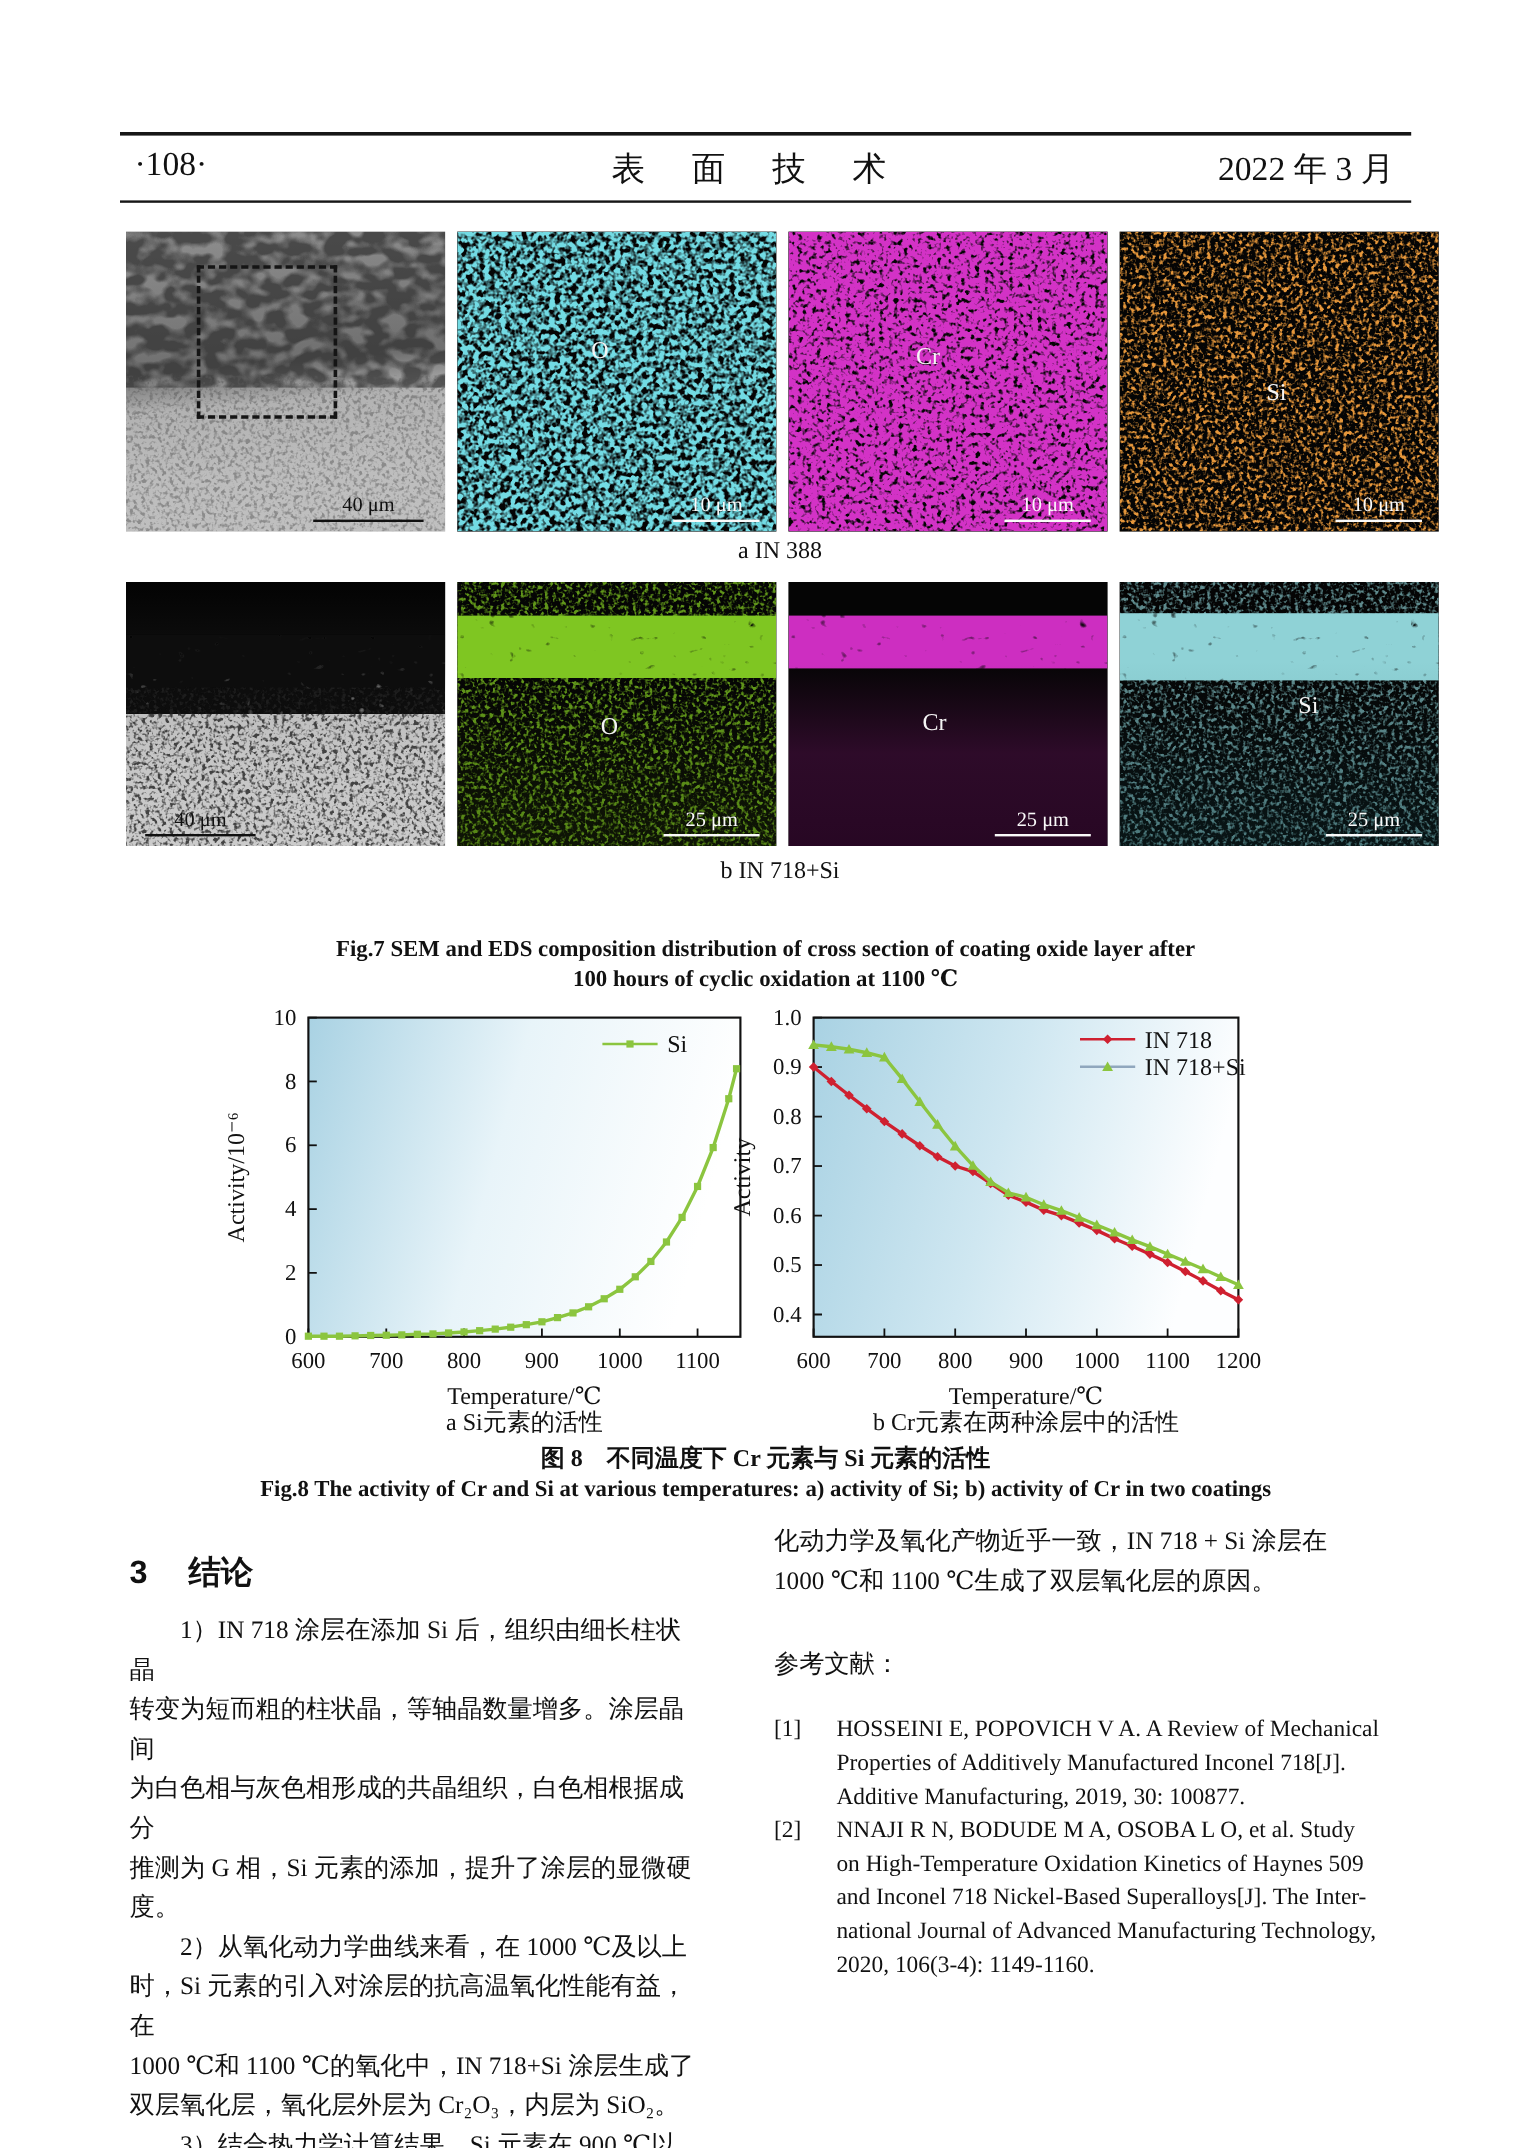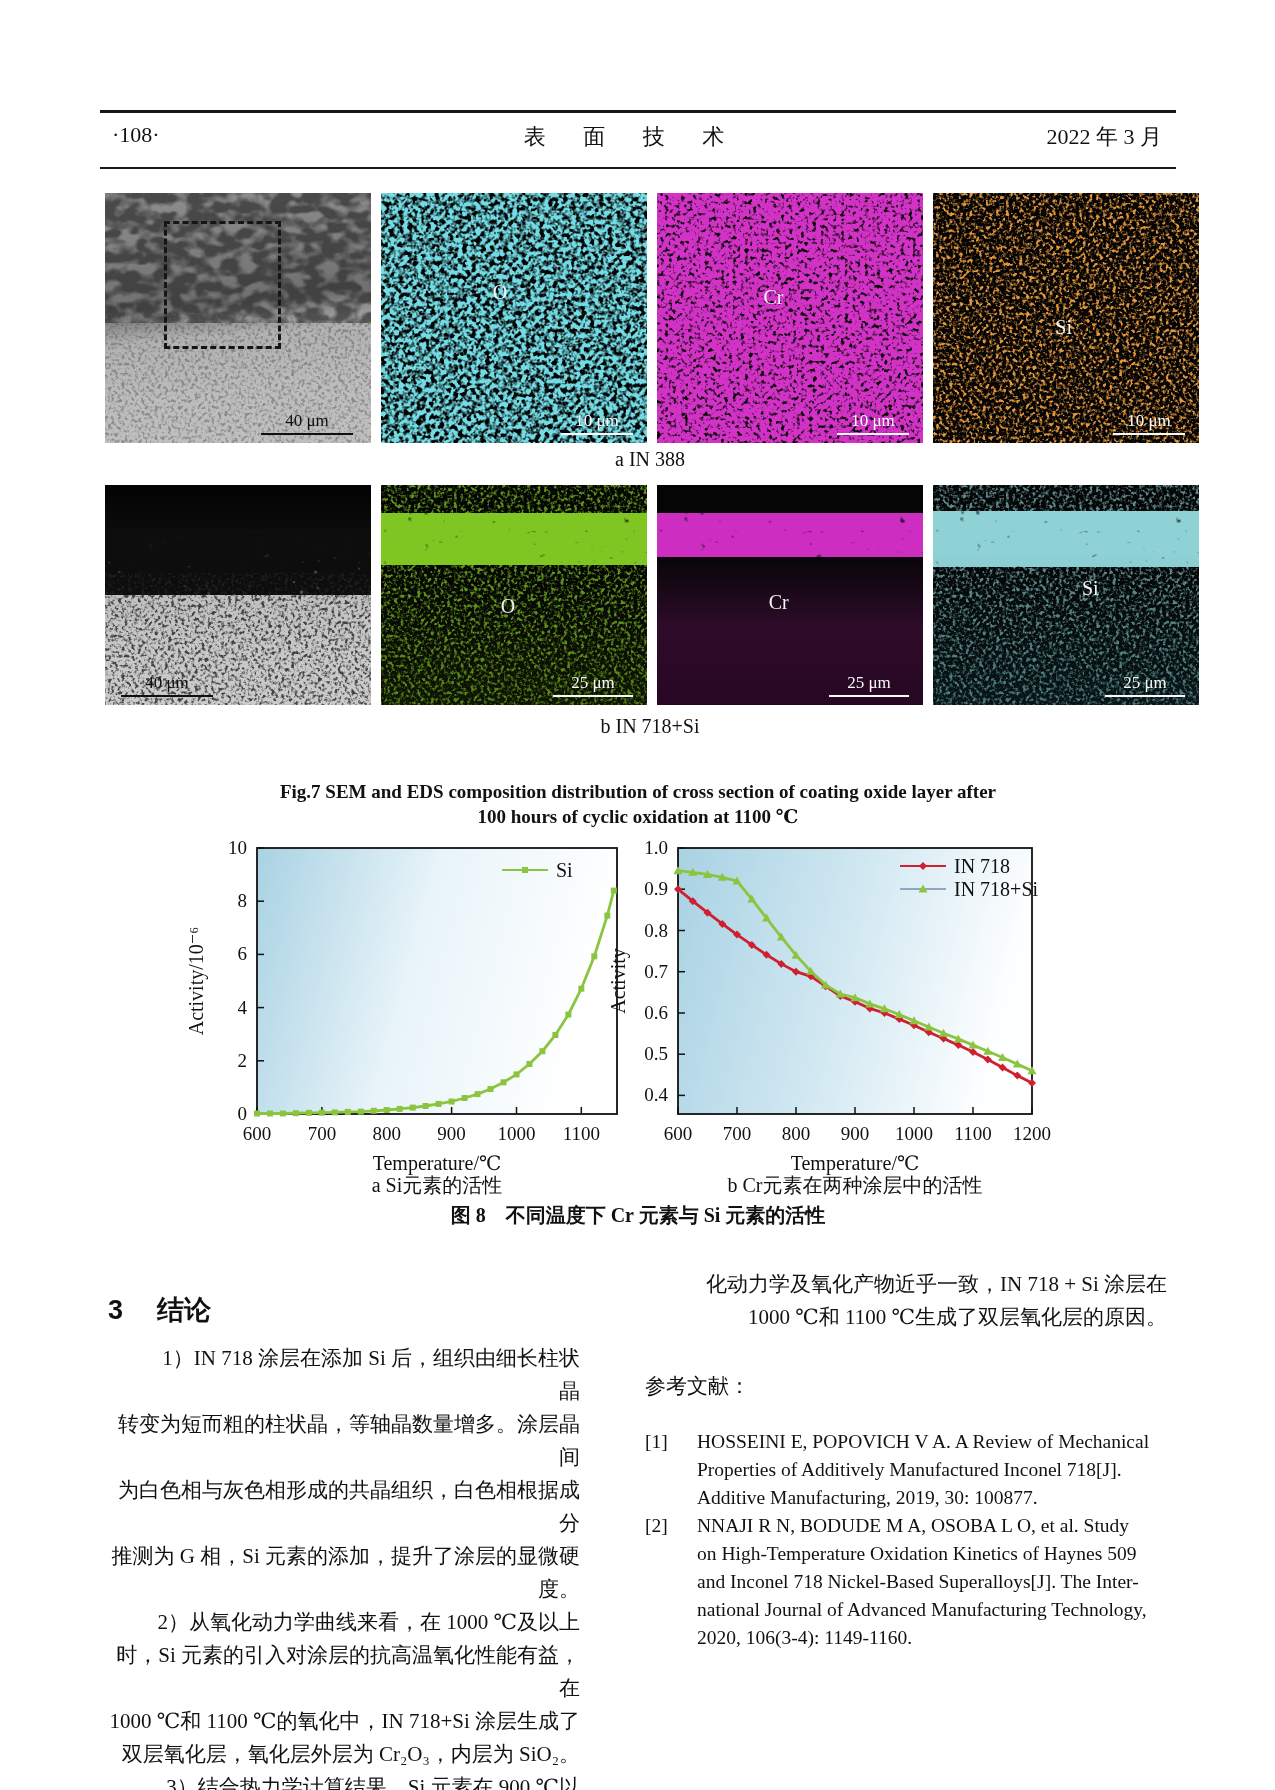--- a/index.html
+++ b/index.html
@@ -1,21 +1,21 @@
 <!DOCTYPE html>
 <html><head>
 <meta charset="utf-8">
 <style>
   html,body{margin:0;padding:0;background:#888;}
   .page{position:relative;width:1275px;height:1790px;background:#ffffff;overflow:hidden;
         font-family:"Liberation Serif","DejaVu Serif",serif;color:#111;}
   .abs{position:absolute;}
   
   .rule{position:absolute;left:100px;width:1076px;background:#161616;}
-  .hdr{font-size:22px;color:#111;}
+  .hdr{font-size:28px;color:#111;}
   .journal{letter-spacing:16px;}
   
   .panel{position:absolute;width:266px;overflow:hidden;}
   .panel svg{position:absolute;inset:0;}
   .map{background:#050505;}
   .maplabel{position:absolute;color:#f5f5f5;font-size:20px;z-index:5;}
   .scale{position:absolute;bottom:8px;z-index:6;text-align:center;font-size:17px;line-height:19px;}
   .scale .bar{height:2px;margin-top:3px;}
   .scale.light{color:#fafafa;right:14px;}
   .scale.light .bar{background:#fafafa;}
@@ -26,21 +26,21 @@
   .sem-b{background:linear-gradient(180deg,#030303 0%,#0b0b0b 20%,#2f2f2f 30%,#bdbdbd 42%,#c7c7c7 72%,#cbcbcb 100%);}
   .wash{position:absolute;inset:0;z-index:2;}
   .rowcap{position:absolute;left:100px;width:1100px;text-align:center;font-size:20px;}
   .figcap{position:absolute;left:100px;width:1076px;text-align:center;font-size:19px;font-weight:600;}
   
   .chartmount{position:absolute;}
   .subcap{position:absolute;text-align:center;font-size:20px;}
   
   .h3sec{position:absolute;font-family:"Liberation Sans","DejaVu Sans",sans-serif;font-size:27px;font-weight:600;}
   .h3sec .num{margin-right:34px;}
-  .coltext{position:absolute;font-size:21px;line-height:33px;white-space:pre-line;text-align:right;}
+  .coltext{position:absolute;font-size:21px;line-height:33px;white-space:pre-line;text-align:left;}
   .refhead{position:absolute;font-family:"Liberation Sans","DejaVu Sans",sans-serif;font-size:21px;font-weight:400;}
   .ref{position:absolute;display:grid;grid-template-columns:52px 468px;font-size:19.5px;line-height:28px;}
   .ref .txt{white-space:pre-line;}
 </style>
 </head>
 <body>
 
 <div class="page">
 
   <svg width="0" height="0" style="position:absolute" aria-hidden="true">
@@ -341,20 +341,21 @@
         <line x1="300" y1="51" x2="346" y2="51" stroke="#90a7bd" stroke-width="2"></line>
         <path d="M323 46.5L327.5 54.5L318.5 54.5Z" fill="#8bc53f"></path>
         <text x="354" y="58" font-size="20">IN 718+Si</text>
         <text x="255" y="332" text-anchor="middle" font-size="20">Temperature/℃</text>
         <text transform="translate(25,143) rotate(-90)" text-anchor="middle" font-size="20">Activity</text>
       </svg></div>
   <div class="subcap" style="left:678px;top:1172px;width:354px;">b  Cr元素在两种涂层中的活性</div>
   <div class="subcap" style="left:257px;top:1172px;width:360px;">a  Si元素的活性</div>
 
   <div class="figcap" style="top:1202px;font-size:20px;">图 8　不同温度下 Cr 元素与 Si 元素的活性</div>
+  <div class="figcap" style="top:1231px;">Fig.8 The activity of Cr and Si at various temperatures: a) activity of Si; b) activity of Cr in two coatings</div>
 
   <div class="h3sec" style="left:108px;top:1292px;">
     <span class="num">3</span><span>结论</span>
   </div>
   <div class="coltext" style="left:108px;top:1342px;width:472px;">　　1）IN 718 涂层在添加 Si 后，组织由细长柱状晶
 转变为短而粗的柱状晶，等轴晶数量增多。涂层晶间
 为白色相与灰色相形成的共晶组织，白色相根据成分
 推测为 G 相，Si 元素的添加，提升了涂层的显微硬度。
 　　2）从氧化动力学曲线来看，在 1000  ℃及以上
 时，Si 元素的引入对涂层的抗高温氧化性能有益，在

